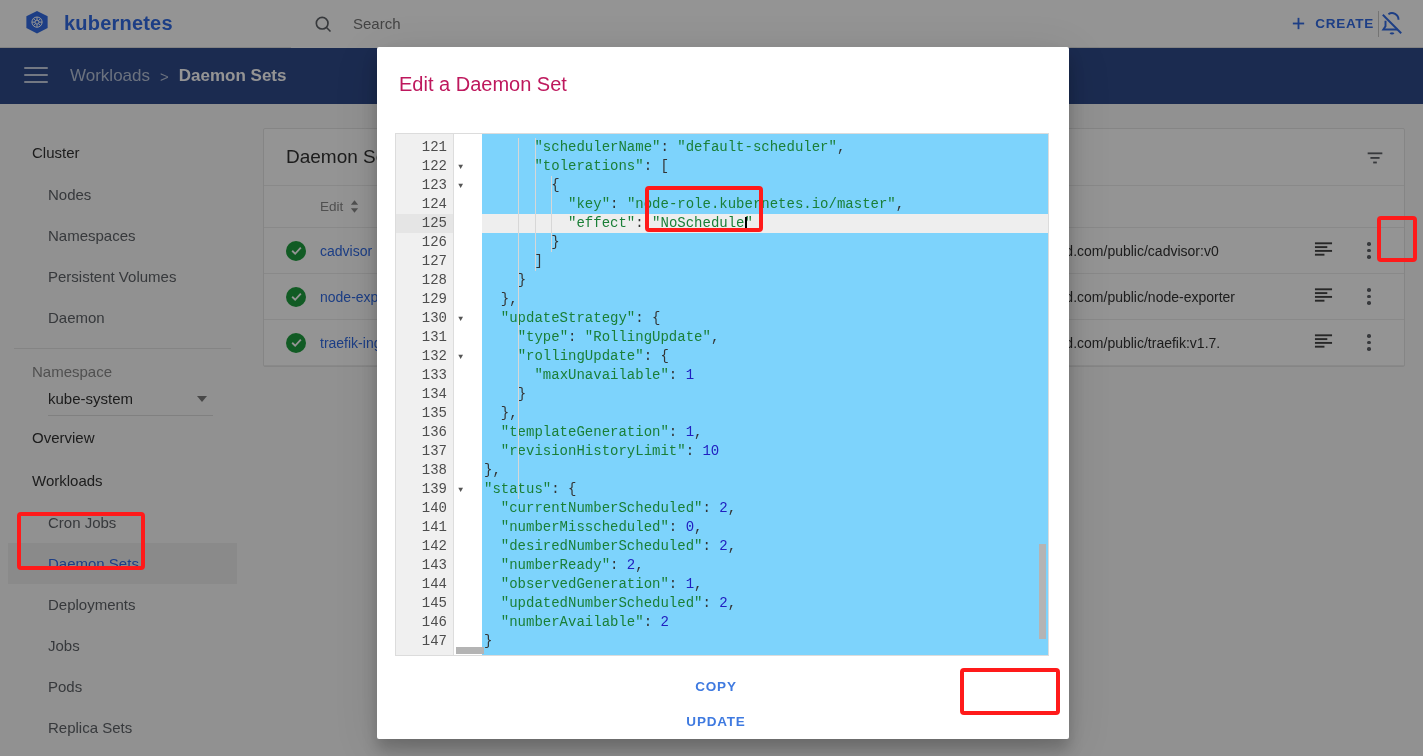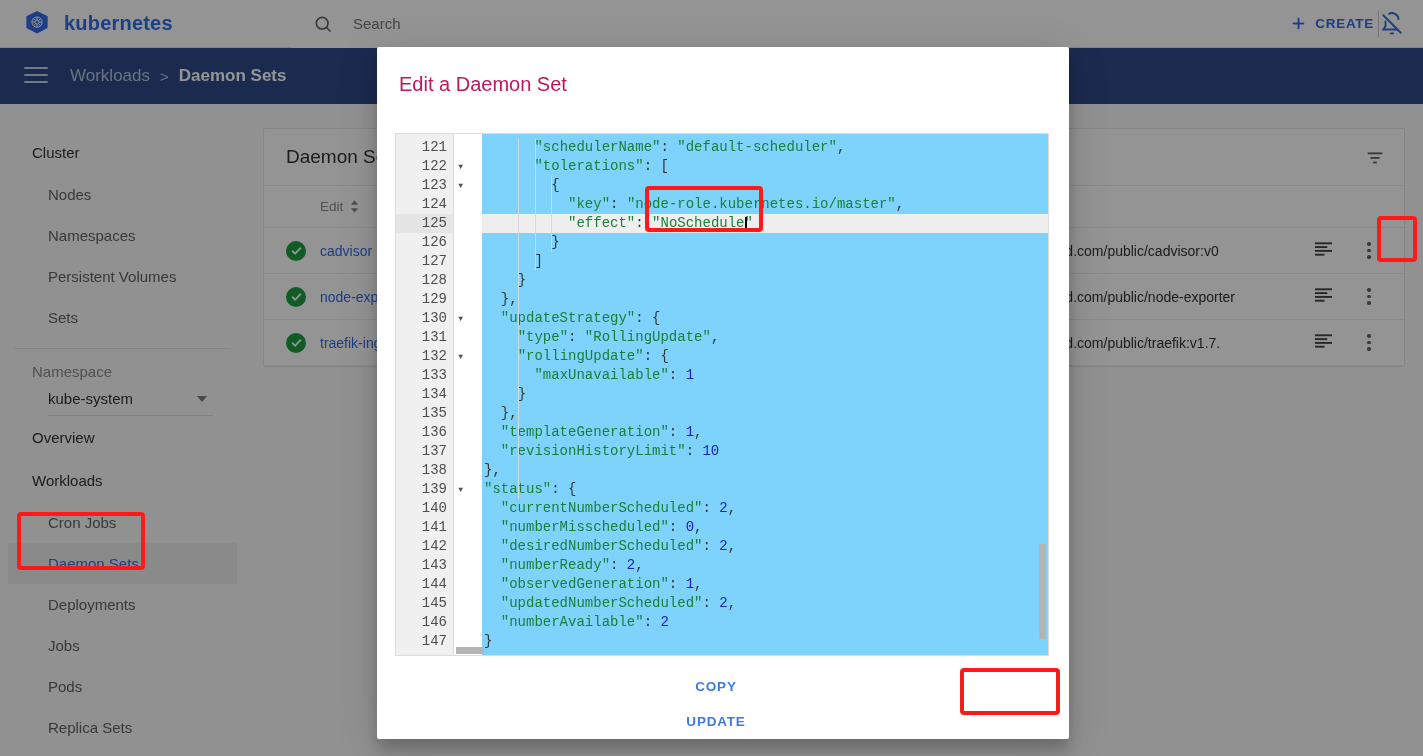--- a/index.html
+++ b/index.html
@@ -251,21 +251,21 @@
         <span class="crumb-sep">&gt;</span>
         <span class="crumb-current">Daemon Sets</span>
       </div>
     </div>
 
     <div class="sidebar">
       <div class="nav-header">Cluster</div>
       <div class="nav-item">Nodes</div>
       <div class="nav-item">Namespaces</div>
       <div class="nav-item">Persistent Volumes</div>
-      <div class="nav-item">Sets</div>
+      <div class="nav-item">Daemon</div>
       <div class="nav-divider"></div>
       <div class="ns-label">Namespace</div>
       <div class="ns-select">
         <span class="ns-value">kube-system</span>
         <span class="caret"></span>
       </div>
       <div class="nav-header">Overview</div>
       <div class="nav-header">Workloads</div>
       <div class="nav-item">Cron Jobs</div>
       <div class="nav-item active">Daemon Sets</div>

